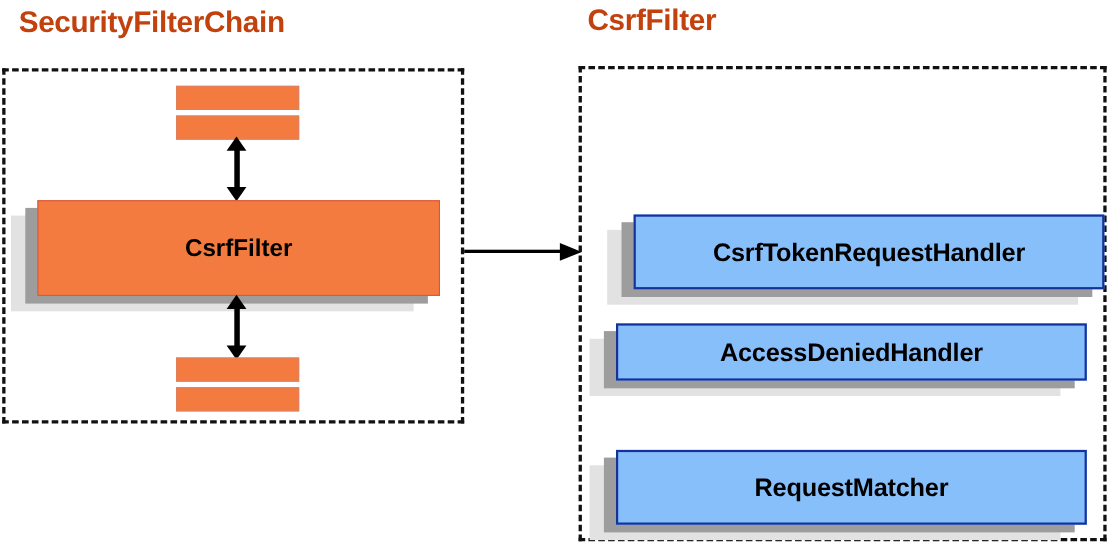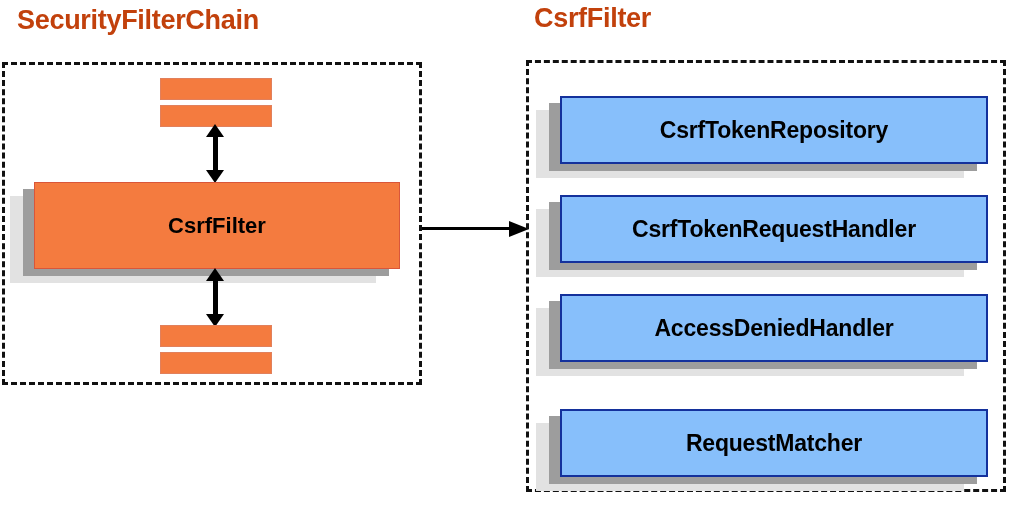--- a/index.html
+++ b/index.html
@@ -64,22 +64,22 @@
     border:2px solid #14319c;
     font-size:23px;
     letter-spacing:-0.2px;
   }
 
   
   #node-csrffilter{left:34px;top:182px;width:366px;height:87px;}
 
   
   #node-csrftokenrepository{left:560px;top:96px;width:428px;height:68px;}
-  #node-csrftokenrequesthandler{left:560px;top:195px;width:428px;height:68px;}
-  #node-accessdeniedhandler{left:560px;top:294px;width:428px;height:68px;}
+  #node-csrftokenrequesthandler{left:576px;top:195px;width:428px;height:68px;}
+  #node-accessdeniedhandler{left:560px;top:294px;width:428px;height:52px;}
   #node-requestmatcher{left:560px;top:393px;width:428px;height:68px;margin-top:16px;}
 
   
   .filter-bar{
     position:absolute;
     background:#f47b3f;
     border:1px solid #e1805c;
     box-sizing:border-box;
     left:160px;width:112px;height:22px;
   }
@@ -152,25 +152,20 @@
 
   <div id="arrow-connector">
     <div class="shaft"></div>
     <div class="head"></div>
   </div>
 
   <div class="panel-title" id="title-right">CsrfFilter</div>
 
   <div class="group-panel" id="panel-right"></div>
 
-  <div class="node blue" id="node-csrftokenrepository">
-    <div class="shadow-far"></div>
-    <div class="shadow-near"></div>
-    <div class="face">CsrfTokenRepository</div>
-  </div>
 
   <div class="node blue" id="node-csrftokenrequesthandler">
     <div class="shadow-far"></div>
     <div class="shadow-near"></div>
     <div class="face">CsrfTokenRequestHandler</div>
   </div>
 
   <div class="node blue" id="node-accessdeniedhandler">
     <div class="shadow-far"></div>
     <div class="shadow-near"></div>

